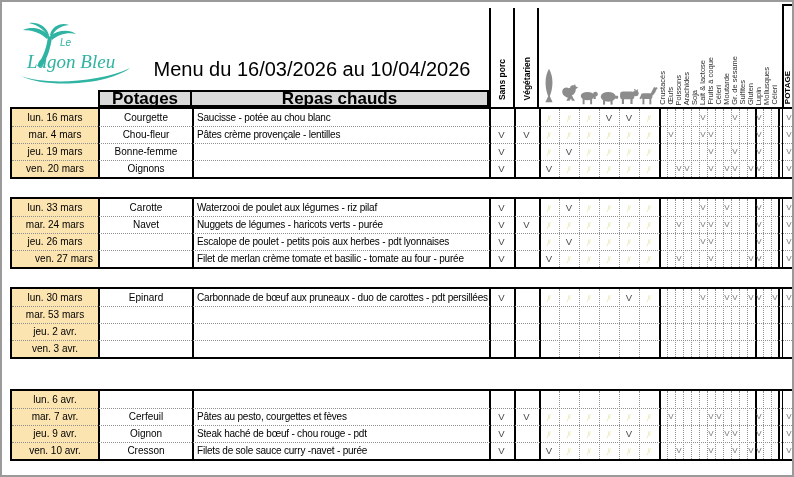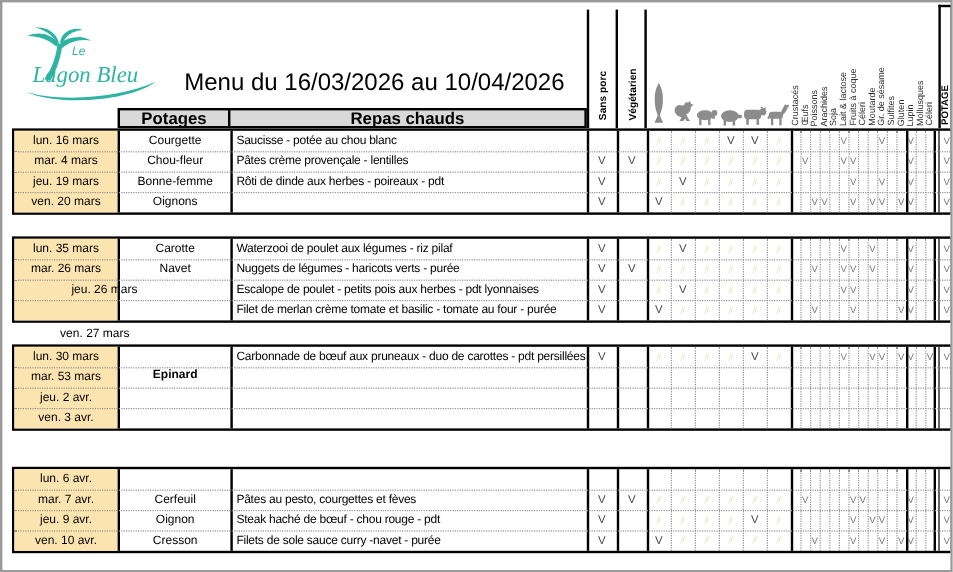--- a/index.html
+++ b/index.html
@@ -2,21 +2,21 @@
 <html><head>
 <meta charset="utf-8">
 <style>
   html,body{margin:0;padding:0;background:#fff;}
   .canvas{position:relative;width:794px;height:477px;background:#fff;overflow:hidden;
           box-sizing:border-box;border:2px solid #9a9a9a;
           font-family:"Liberation Sans",sans-serif;color:#000;}
   .abs{position:absolute;}
   .title{font-size:20px;text-align:center;white-space:nowrap;}
   .hdrcell{background:#D9D9D9;border:2px solid #000;box-sizing:border-box;
-           font-weight:bold;font-size:14px;text-align:center;line-height:13px;}
+           font-weight:bold;font-size:17px;text-align:center;line-height:13px;}
   .vline{background:#000;}
   .dvline{border-left:1px dotted #909090;width:0;}
   .dhline{border-top:1px dotted #909090;height:0;}
   .vlabel{display:flex;align-items:flex-end;justify-content:center;overflow:visible;}
   .vtext{writing-mode:vertical-rl;transform:rotate(180deg);white-space:nowrap;line-height:8px;}
   .splabel{font-size:8.5px;font-weight:bold;}
   .allabel{font-size:7.5px;color:#2f2f2f;}
   .potlabel{font-size:8px;font-weight:bold;}
   .allbox{border:2px solid #000;border-bottom:none;box-sizing:border-box;}
   .alltitle{font-weight:bold;font-size:12px;padding:1px 0 0 3px;display:block;}
@@ -222,21 +222,20 @@
         <div class="abs fmark" style="left: 587px; top: 17px; width: 20px;">ji</div>
         <div class="abs fmark" style="left: 607px; top: 17px; width: 20px;">ji</div>
         <div class="abs fmark" style="left: 627px; top: 17px; width: 20px;">ji</div>
         <div class="abs amark" style="left: 655px; top: 17px; width: 8px;">V</div>
         <div class="abs amark" style="left: 687px; top: 17px; width: 8px;">V</div>
         <div class="abs amark" style="left: 695px; top: 17px; width: 8px;">V</div>
         <div class="abs amark" style="left: 743px; top: 17px; width: 8px;">V</div>
         <div class="abs amark" style="left: 772px; top: 17px; width: 10px;">V</div>
         <div class="abs celltext ctr" style="left: 0px; top: 34px; width: 86px; height: 17px;">jeu. 19 mars</div>
         <div class="abs celltext ctr" style="left: 88px; top: 34px; width: 92px; height: 17px;">Bonne-femme</div>
-        <div class="abs celltext meal" style="left: 182px; top: 34px; width: 293px; height: 17px;">Rôti de dinde aux herbes - poireaux - pdt</div>
         <div class="abs mark" style="left: 479.5px; top: 34px; width: 20px;">V</div>
         <div class="abs fmark" style="left: 527px; top: 34px; width: 20px;">ji</div>
         <div class="abs mark" style="left: 547px; top: 34px; width: 20px;">V</div>
         <div class="abs fmark" style="left: 567px; top: 34px; width: 20px;">ji</div>
         <div class="abs fmark" style="left: 587px; top: 34px; width: 20px;">ji</div>
         <div class="abs fmark" style="left: 607px; top: 34px; width: 20px;">ji</div>
         <div class="abs fmark" style="left: 627px; top: 34px; width: 20px;">ji</div>
         <div class="abs amark" style="left: 695px; top: 34px; width: 8px;">V</div>
         <div class="abs amark" style="left: 719px; top: 34px; width: 8px;">V</div>
         <div class="abs amark" style="left: 743px; top: 34px; width: 8px;">V</div>
@@ -284,65 +283,65 @@
         <div class="abs dvline" style="left: 703px; top: 0px; height: 68px;"></div>
         <div class="abs dvline" style="left: 711px; top: 0px; height: 68px;"></div>
         <div class="abs dvline" style="left: 719px; top: 0px; height: 68px;"></div>
         <div class="abs dvline" style="left: 727px; top: 0px; height: 68px;"></div>
         <div class="abs dvline" style="left: 735px; top: 0px; height: 68px;"></div>
         <div class="abs dvline" style="left: 751px; top: 0px; height: 68px;"></div>
         <div class="abs dvline" style="left: 759px; top: 0px; height: 68px;"></div>
         <div class="abs dhline" style="left: 0px; top: 17px; width: 780px;"></div>
         <div class="abs dhline" style="left: 0px; top: 34px; width: 780px;"></div>
         <div class="abs dhline" style="left: 0px; top: 51px; width: 780px;"></div>
-        <div class="abs celltext ctr" style="left: 0px; top: 0px; width: 86px; height: 17px;">lun. 35 mars</div>
+        <div class="abs celltext ctr" style="left: 0px; top: 0px; width: 86px; height: 17px;">lun. 33 mars</div>
         <div class="abs celltext ctr" style="left: 88px; top: 0px; width: 92px; height: 17px;">Carotte</div>
         <div class="abs celltext meal" style="left: 182px; top: 0px; width: 293px; height: 17px;">Waterzooi de poulet aux légumes - riz pilaf</div>
         <div class="abs mark" style="left: 479.5px; top: 0px; width: 20px;">V</div>
         <div class="abs fmark" style="left: 527px; top: 0px; width: 20px;">ji</div>
         <div class="abs mark" style="left: 547px; top: 0px; width: 20px;">V</div>
         <div class="abs fmark" style="left: 567px; top: 0px; width: 20px;">ji</div>
         <div class="abs fmark" style="left: 587px; top: 0px; width: 20px;">ji</div>
         <div class="abs fmark" style="left: 607px; top: 0px; width: 20px;">ji</div>
         <div class="abs fmark" style="left: 627px; top: 0px; width: 20px;">ji</div>
         <div class="abs amark" style="left: 687px; top: 0px; width: 8px;">V</div>
         <div class="abs amark" style="left: 711px; top: 0px; width: 8px;">V</div>
         <div class="abs amark" style="left: 743px; top: 0px; width: 8px;">V</div>
         <div class="abs amark" style="left: 772px; top: 0px; width: 10px;">V</div>
-        <div class="abs celltext ctr" style="left: 0px; top: 17px; width: 86px; height: 17px;">mar. 26 mars</div>
+        <div class="abs celltext ctr" style="left: 0px; top: 17px; width: 86px; height: 17px;">mar. 24 mars</div>
         <div class="abs celltext ctr" style="left: 88px; top: 17px; width: 92px; height: 17px;">Navet</div>
         <div class="abs celltext meal" style="left: 182px; top: 17px; width: 293px; height: 17px;">Nuggets de légumes - haricots verts - purée</div>
         <div class="abs mark" style="left: 479.5px; top: 17px; width: 20px;">V</div>
         <div class="abs mark" style="left: 504.5px; top: 17px; width: 20px;">V</div>
         <div class="abs fmark" style="left: 527px; top: 17px; width: 20px;">ji</div>
         <div class="abs fmark" style="left: 547px; top: 17px; width: 20px;">ji</div>
         <div class="abs fmark" style="left: 567px; top: 17px; width: 20px;">ji</div>
         <div class="abs fmark" style="left: 587px; top: 17px; width: 20px;">ji</div>
         <div class="abs fmark" style="left: 607px; top: 17px; width: 20px;">ji</div>
         <div class="abs fmark" style="left: 627px; top: 17px; width: 20px;">ji</div>
         <div class="abs amark" style="left: 663px; top: 17px; width: 8px;">V</div>
         <div class="abs amark" style="left: 687px; top: 17px; width: 8px;">V</div>
         <div class="abs amark" style="left: 695px; top: 17px; width: 8px;">V</div>
         <div class="abs amark" style="left: 711px; top: 17px; width: 8px;">V</div>
         <div class="abs amark" style="left: 743px; top: 17px; width: 8px;">V</div>
         <div class="abs amark" style="left: 772px; top: 17px; width: 10px;">V</div>
-        <div class="abs celltext ctr" style="left: 0px; top: 34px; width: 86px; height: 17px; margin-left: 32px;">jeu. 26 mars</div>
+        <div class="abs celltext ctr" style="left: 0px; top: 34px; width: 86px; height: 17px;">jeu. 26 mars</div>
         <div class="abs celltext meal" style="left: 182px; top: 34px; width: 293px; height: 17px;">Escalope de poulet - petits pois aux herbes - pdt lyonnaises</div>
         <div class="abs mark" style="left: 479.5px; top: 34px; width: 20px;">V</div>
         <div class="abs fmark" style="left: 527px; top: 34px; width: 20px;">ji</div>
         <div class="abs mark" style="left: 547px; top: 34px; width: 20px;">V</div>
         <div class="abs fmark" style="left: 567px; top: 34px; width: 20px;">ji</div>
         <div class="abs fmark" style="left: 587px; top: 34px; width: 20px;">ji</div>
         <div class="abs fmark" style="left: 607px; top: 34px; width: 20px;">ji</div>
         <div class="abs fmark" style="left: 627px; top: 34px; width: 20px;">ji</div>
         <div class="abs amark" style="left: 687px; top: 34px; width: 8px;">V</div>
         <div class="abs amark" style="left: 695px; top: 34px; width: 8px;">V</div>
         <div class="abs amark" style="left: 743px; top: 34px; width: 8px;">V</div>
         <div class="abs amark" style="left: 772px; top: 34px; width: 10px;">V</div>
-        <div class="abs celltext ctr" style="left: 15px; top: 51px; width: 104px; height: 17px; margin-top: 20px;">ven. 27 mars</div>
+        <div class="abs celltext ctr" style="left: 0px; top: 51px; width: 104px; height: 17px;">ven. 27 mars</div>
         <div class="abs celltext meal" style="left: 182px; top: 51px; width: 293px; height: 17px;">Filet de merlan crème tomate et basilic - tomate au four - purée</div>
         <div class="abs mark" style="left: 479.5px; top: 51px; width: 20px;">V</div>
         <div class="abs mark" style="left: 527px; top: 51px; width: 20px;">V</div>
         <div class="abs fmark" style="left: 547px; top: 51px; width: 20px;">ji</div>
         <div class="abs fmark" style="left: 567px; top: 51px; width: 20px;">ji</div>
         <div class="abs fmark" style="left: 587px; top: 51px; width: 20px;">ji</div>
         <div class="abs fmark" style="left: 607px; top: 51px; width: 20px;">ji</div>
         <div class="abs fmark" style="left: 627px; top: 51px; width: 20px;">ji</div>
         <div class="abs amark" style="left: 663px; top: 51px; width: 8px;">V</div>
         <div class="abs amark" style="left: 695px; top: 51px; width: 8px;">V</div>
@@ -376,21 +375,21 @@
         <div class="abs dvline" style="left: 711px; top: 0px; height: 68px;"></div>
         <div class="abs dvline" style="left: 719px; top: 0px; height: 68px;"></div>
         <div class="abs dvline" style="left: 727px; top: 0px; height: 68px;"></div>
         <div class="abs dvline" style="left: 735px; top: 0px; height: 68px;"></div>
         <div class="abs dvline" style="left: 751px; top: 0px; height: 68px;"></div>
         <div class="abs dvline" style="left: 759px; top: 0px; height: 68px;"></div>
         <div class="abs dhline" style="left: 0px; top: 17px; width: 780px;"></div>
         <div class="abs dhline" style="left: 0px; top: 34px; width: 780px;"></div>
         <div class="abs dhline" style="left: 0px; top: 51px; width: 780px;"></div>
         <div class="abs celltext ctr" style="left: 0px; top: 0px; width: 86px; height: 17px;">lun. 30 mars</div>
-        <div class="abs celltext ctr" style="left: 88px; top: 15px; width: 92px; height: 17px; font-weight: bold;">Epinard</div>
+        <div class="abs celltext ctr" style="left: 88px; top: 0px; width: 92px; height: 17px;">Epinard</div>
         <div class="abs celltext meal" style="left: 182px; top: 0px; width: 293px; height: 17px;">Carbonnade de bœuf aux pruneaux - duo de carottes - pdt persillées</div>
         <div class="abs mark" style="left: 479.5px; top: 0px; width: 20px;">V</div>
         <div class="abs fmark" style="left: 527px; top: 0px; width: 20px;">ji</div>
         <div class="abs fmark" style="left: 547px; top: 0px; width: 20px;">ji</div>
         <div class="abs fmark" style="left: 567px; top: 0px; width: 20px;">ji</div>
         <div class="abs fmark" style="left: 587px; top: 0px; width: 20px;">ji</div>
         <div class="abs mark" style="left: 607px; top: 0px; width: 20px;">V</div>
         <div class="abs fmark" style="left: 627px; top: 0px; width: 20px;">ji</div>
         <div class="abs amark" style="left: 687px; top: 0px; width: 8px;">V</div>
         <div class="abs amark" style="left: 711px; top: 0px; width: 8px;">V</div>

